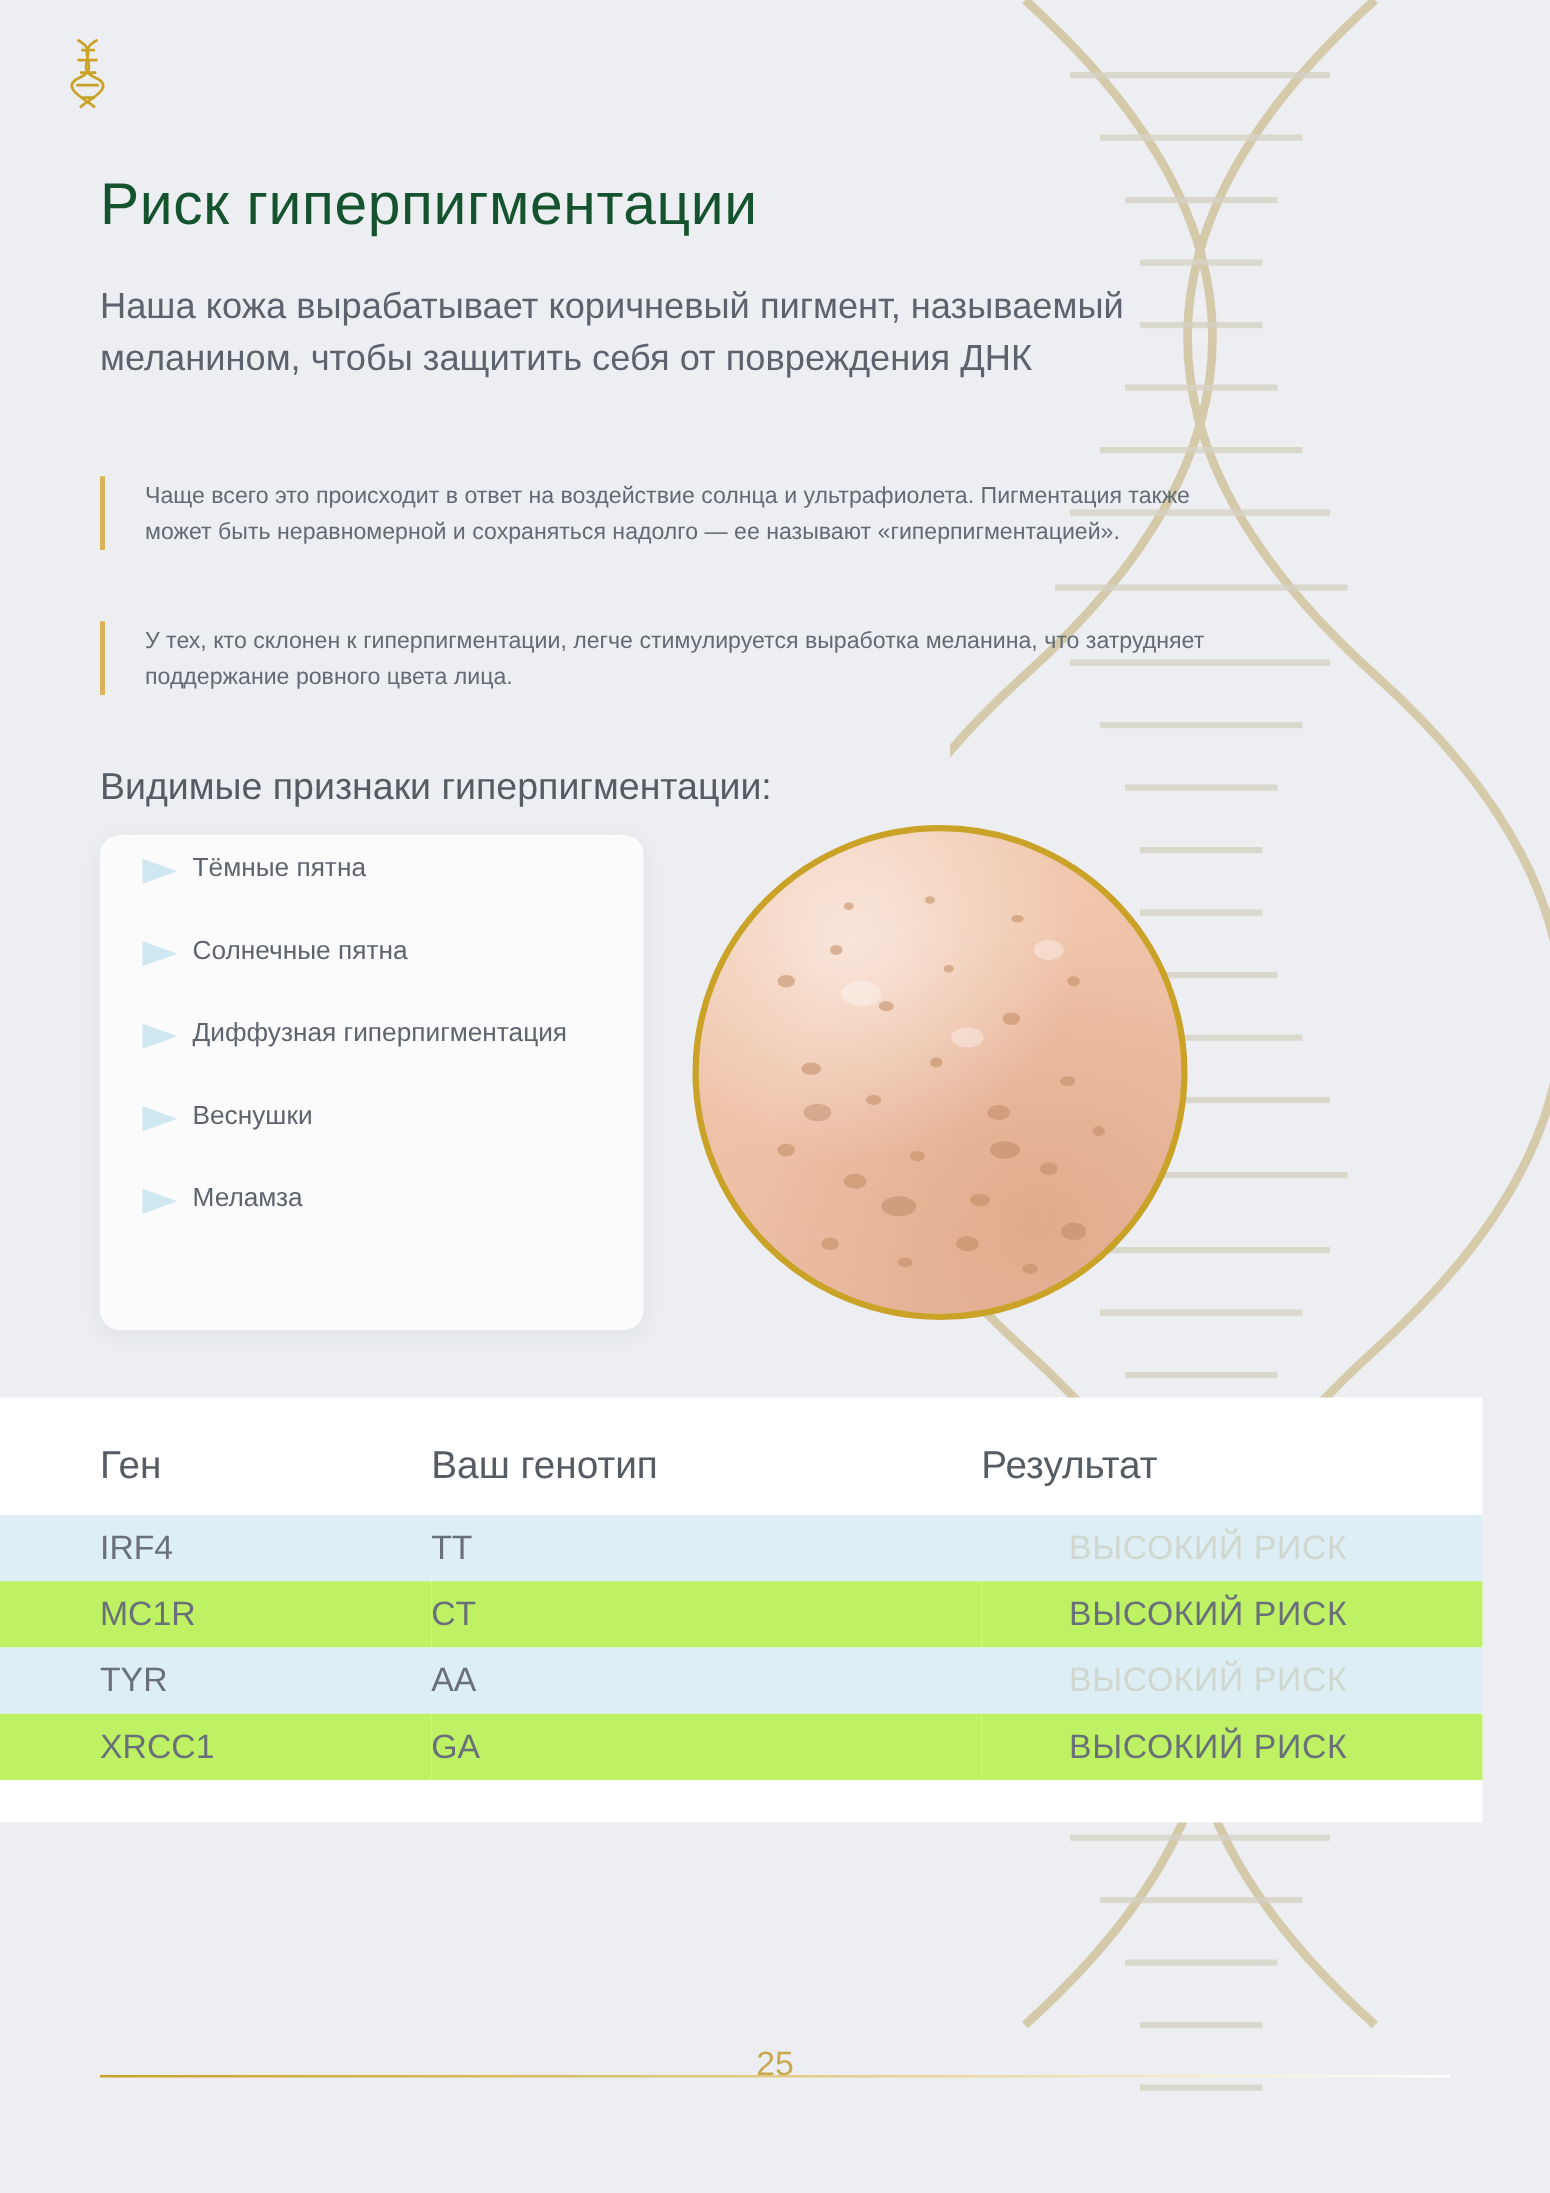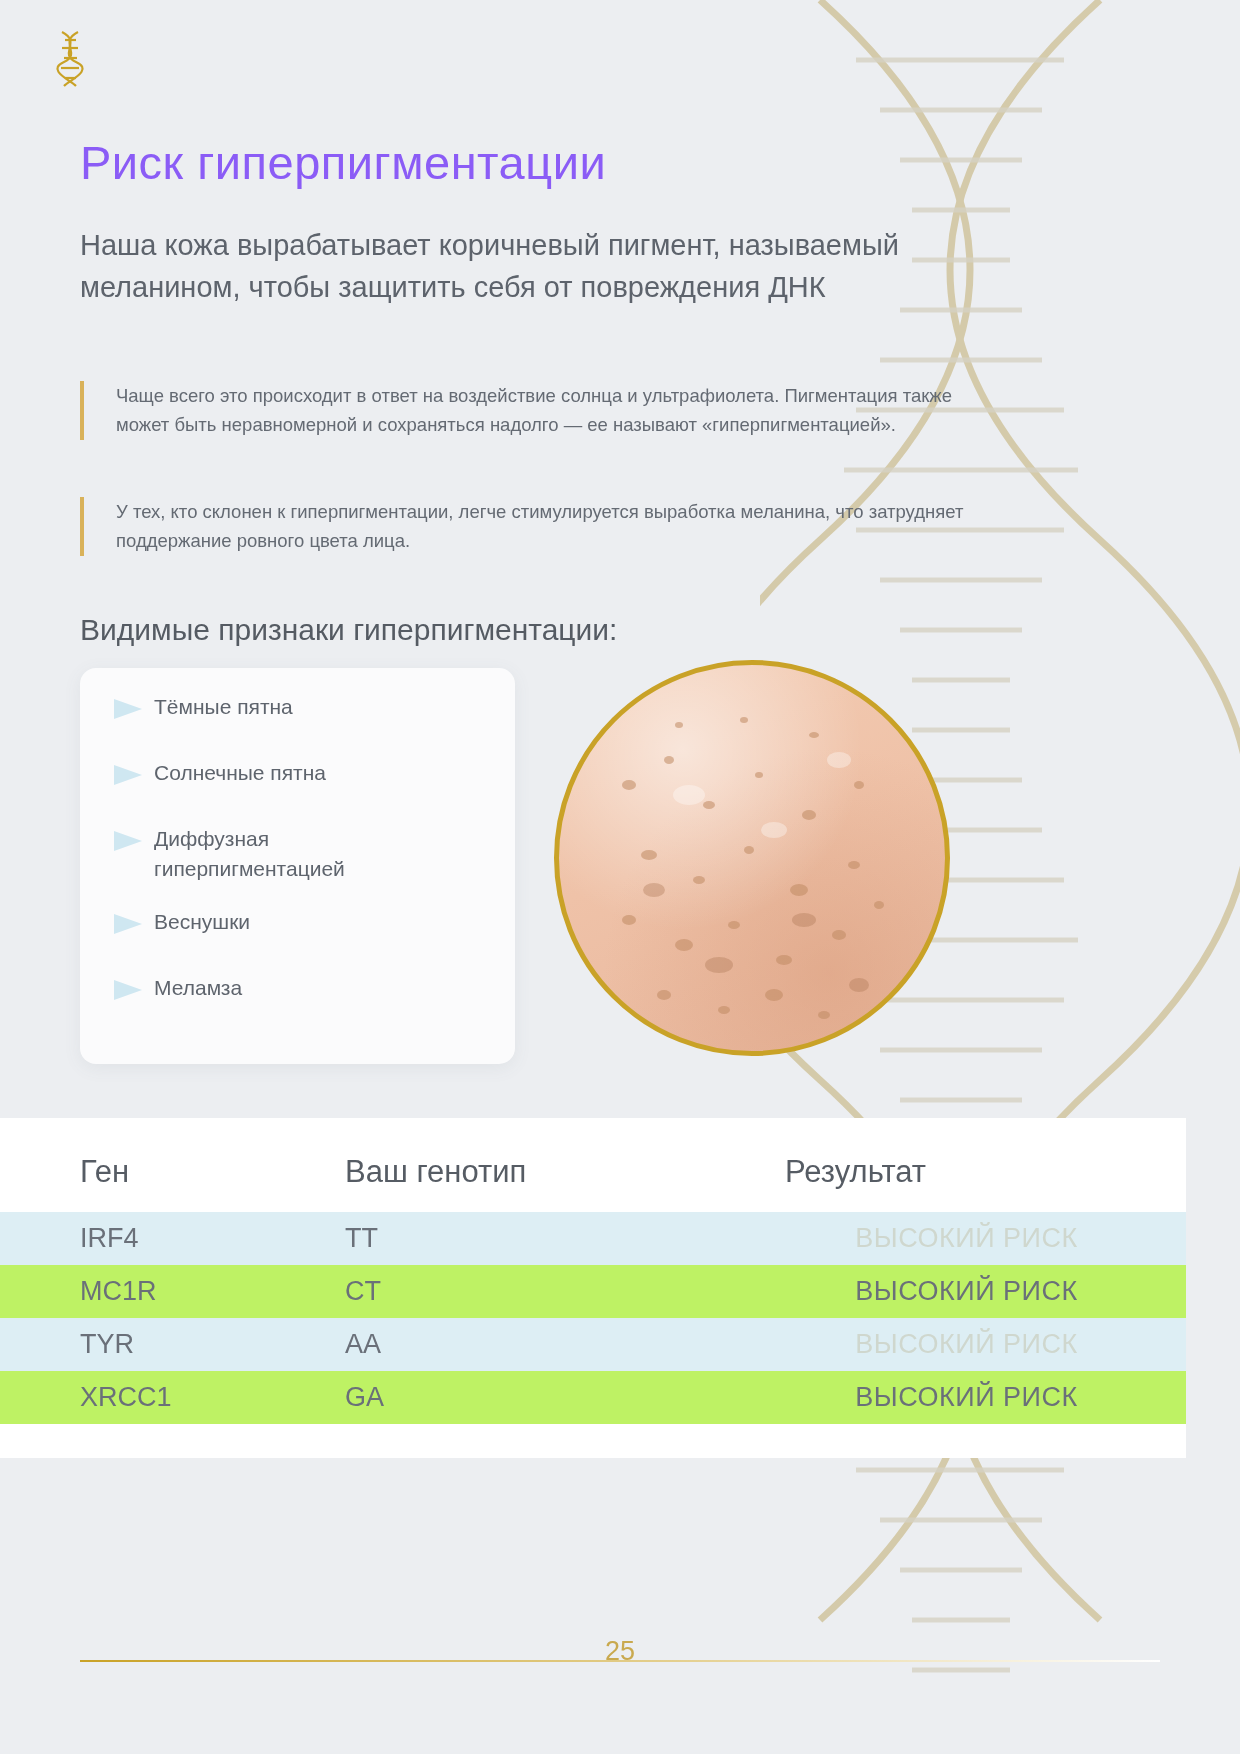--- a/index.html
+++ b/index.html
@@ -39,21 +39,21 @@
     height: 62px;
   }
 
   
   .title {
     position: absolute;
     left: 80px;
     top: 104px;
     font-size: 47px;
     font-weight: 300;
-    color: #8b5cf6;
+    color: #14532d;
     letter-spacing: 0.5px;
     white-space: nowrap;
   }
   .subtitle {
     position: absolute;
     left: 80px;
     top: 195px;
     width: 880px;
     font-size: 29px;
     font-weight: 300;
@@ -90,21 +90,21 @@
   
   .signs-card {
     position: absolute;
     left: 80px;
     top: 668px;
     width: 435px;
     height: 396px;
     background: #fbfbfc;
     border-radius: 16px;
     box-shadow: 0 4px 18px rgba(90,100,115,0.08);
-    padding: 24px 0 0 0;
+    padding: 12px 0 0 0;
   }
   .sign-row {
     display: flex;
     align-items: flex-start;
     padding: 0 0 0 32px;
     min-height: 44px;
     margin-bottom: 22px;
   }
   .sign-row:last-child { margin-bottom: 0; }
   .sign-arrow {
@@ -275,21 +275,21 @@
           </svg>
       </span>
       <span class="sign-label">Солнечные пятна</span>
     </div>
     <div class="sign-row">
       <span class="sign-arrow">
         <svg width="32" height="22" viewBox="0 0 32 22">
             <polygon points="2,1 30,11 2,21" fill="#cfe7f1"></polygon>
           </svg>
       </span>
-      <span class="sign-label">Диффузная гиперпигментацией</span>
+      <span class="sign-label">Диффузная гиперпигментация</span>
     </div>
     <div class="sign-row">
       <span class="sign-arrow">
         <svg width="32" height="22" viewBox="0 0 32 22">
             <polygon points="2,1 30,11 2,21" fill="#cfe7f1"></polygon>
           </svg>
       </span>
       <span class="sign-label">Веснушки</span>
     </div>
     <div class="sign-row">

